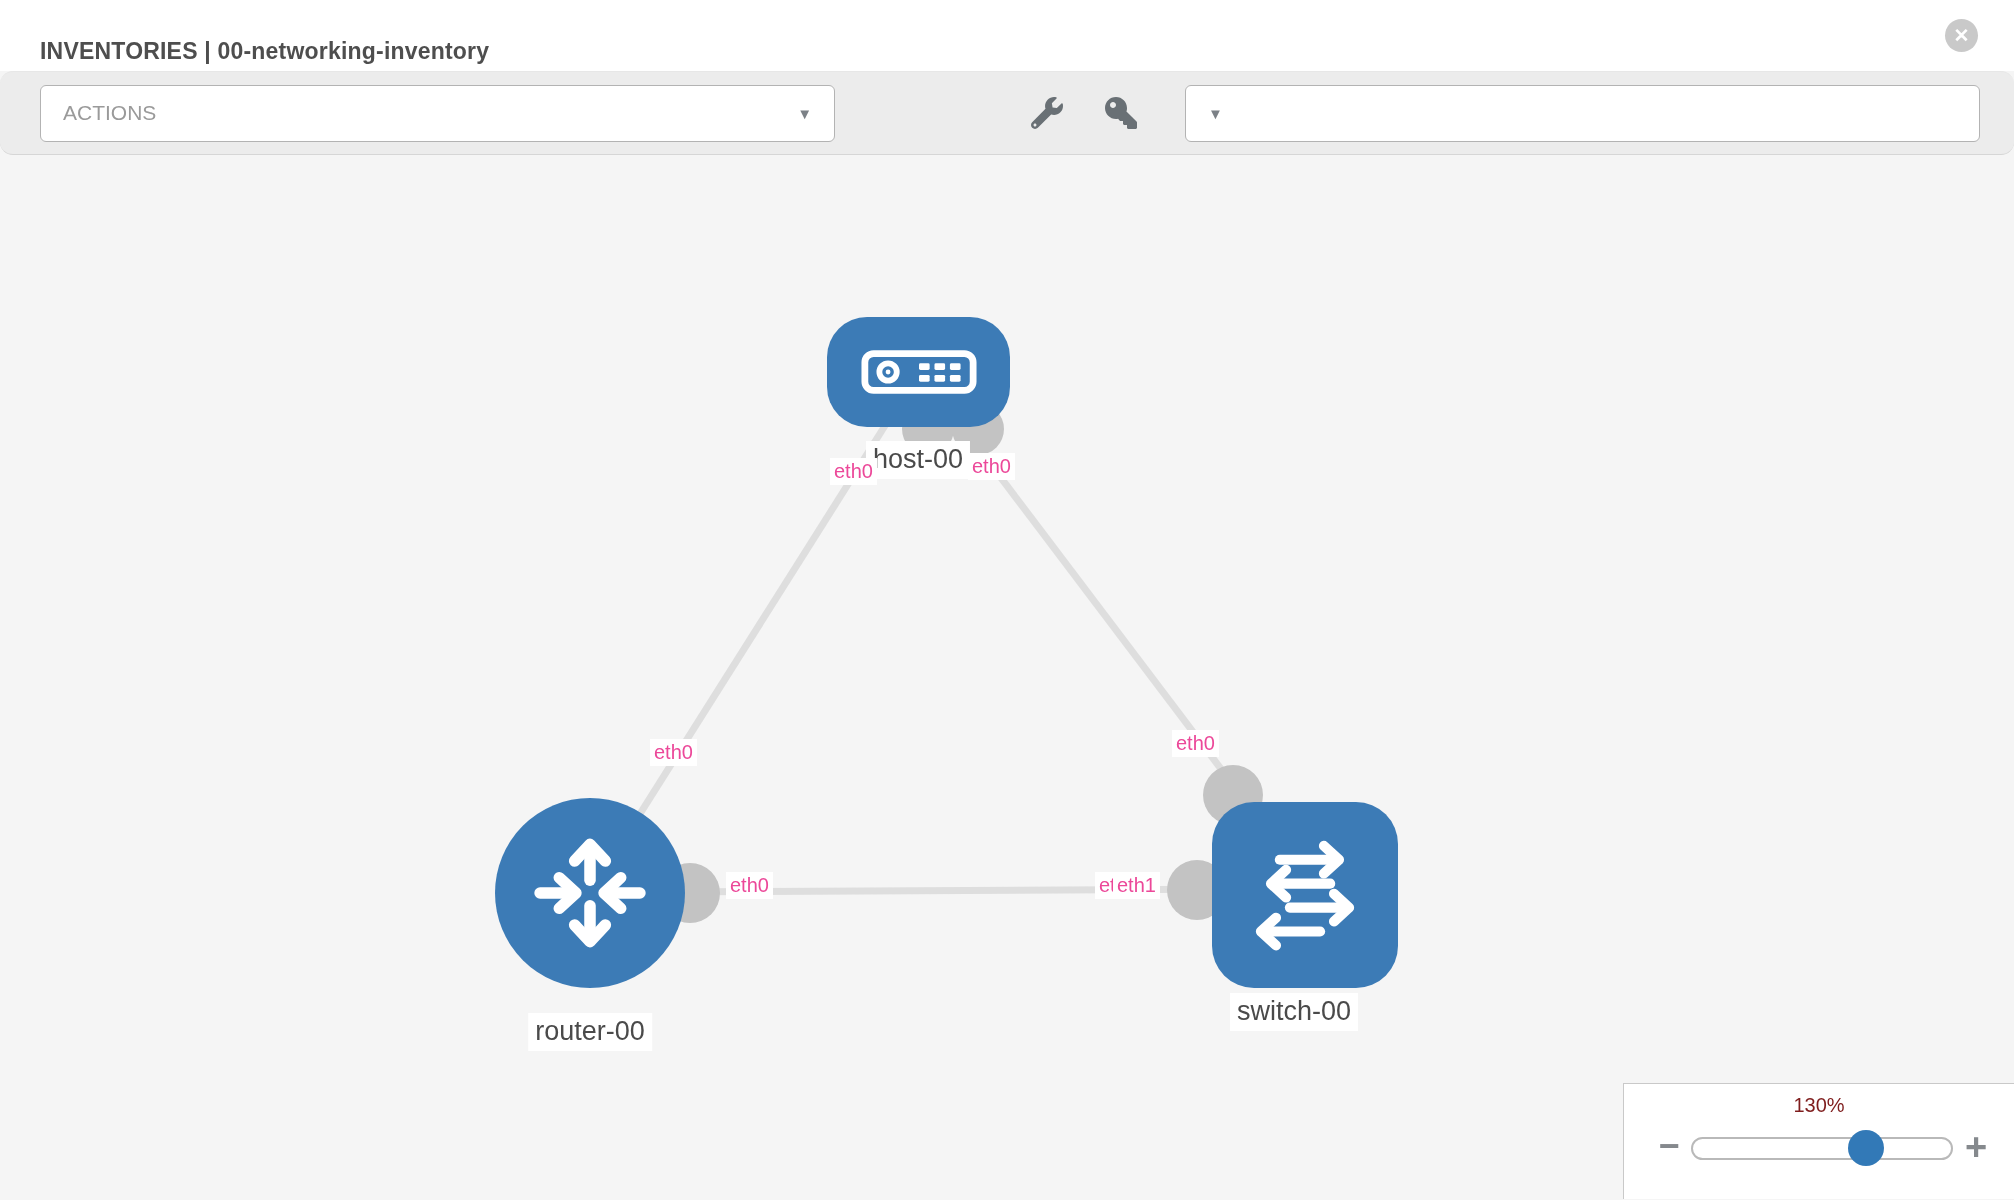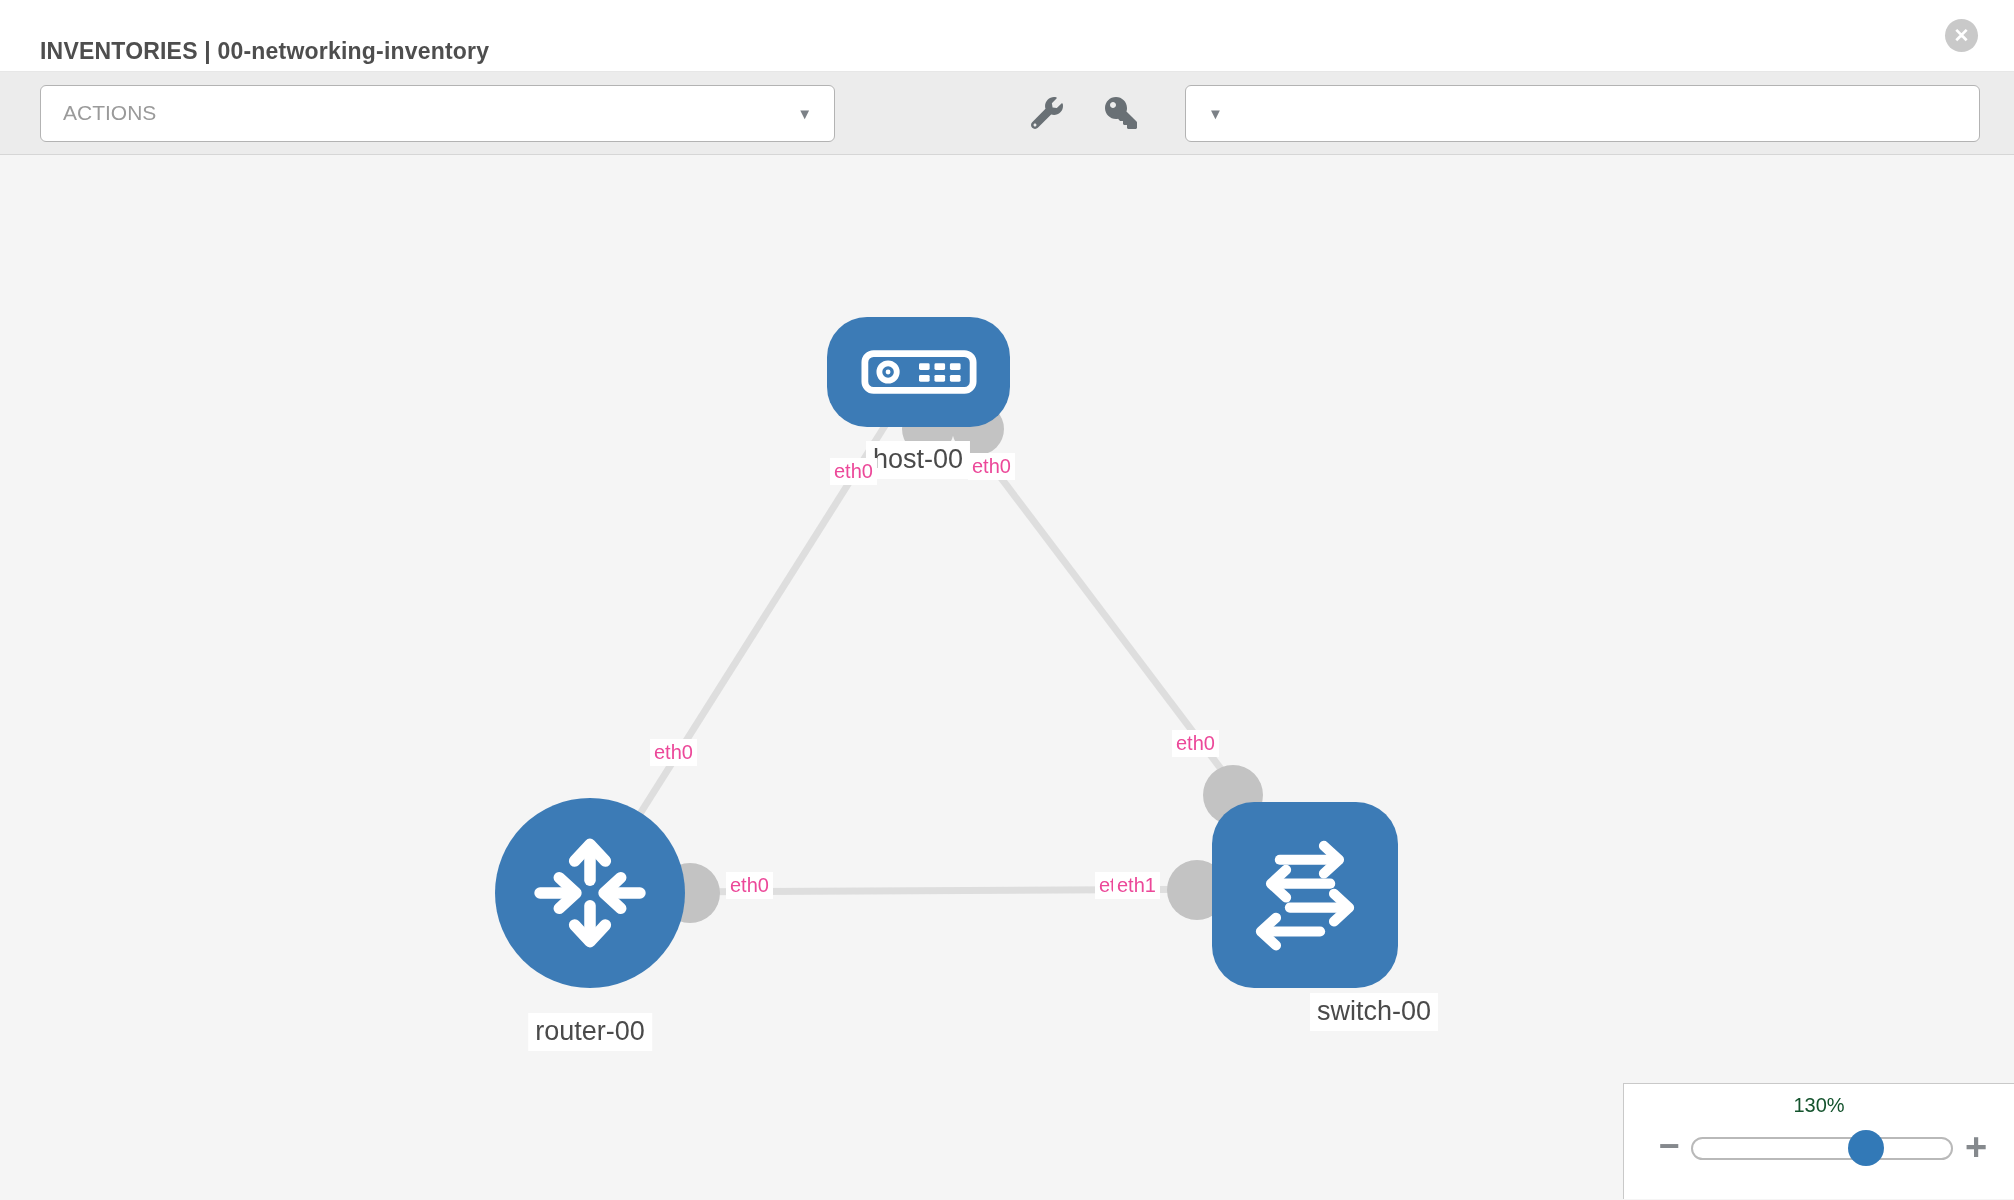--- a/index.html
+++ b/index.html
@@ -12,21 +12,21 @@
   .app-title { position:absolute; left:40px; top:16px; line-height:71px;
                font-size:23px; font-weight:700; color:#4e4e4e; letter-spacing:.2px; }
   .close-btn { position:absolute; right:36px; top:19px; width:33px; height:33px;
                border-radius:50%; background:#c9c9c9; color:#ffffff;
                font-size:19px; font-weight:700; text-align:center; line-height:33px;
                cursor:pointer; user-select:none; }
 
   
   .toolbar { position:relative; height:84px; background:#ececec;
              border-top:1px solid #e7e7e7; border-bottom:1px solid #d6d6d6;
-             display:flex; align-items:center; padding:0 34px 0 40px; }
+             display:flex; align-items:center; padding:0 34px 0 40px;border-radius:13px; }
   .select-box { height:57px; background:#ffffff; border:1px solid #b3b3b3;
                 border-radius:6px; display:flex; align-items:center;
                 padding:0 22px; width:795px; }
   .select-box .sel-label { font-size:21px; color:#9a9a9a; flex:1; }
   .select-box .caret { font-size:15px; color:#7c8187; }
   .tool-icons { margin-left:auto; display:flex; align-items:center; gap:42px;
                 margin-right:48px; }
   .tool-icon { width:32px; height:32px; cursor:pointer; }
   .tool-icon svg { width:100%; height:100%; fill:#697075; }
 
@@ -43,21 +43,21 @@
 
   .chip { position:absolute; background:#ffffff; color:#ec4899; white-space:nowrap;
           font-size:20px; line-height:1.25; padding:1px 4px; }
   .chip-big { font-size:27px; color:#4a4a4a; padding:2px 7px; }
   .center-x { transform:translateX(-50%); }
 
   
   .zoom-panel { position:absolute; left:1623px; top:928px; width:391px; height:116px;
                 background:#ffffff; border-left:1px solid #c9c9c9; border-top:1px solid #c9c9c9; }
   .zoom-value { position:absolute; left:0; right:0; top:10px; text-align:center;
-                font-size:20px; color:#14532d; }
+                font-size:20px; color:#7f1d1d; }
   .zoom-row { position:absolute; left:0; right:0; top:42px; height:44px;
               display:flex; align-items:center; }
   .zoom-minus { position:absolute; left:25px; top:0; width:40px; height:44px;
                 font-size:36px; font-weight:700; color:#85898d; text-align:center;
                 line-height:40px; cursor:pointer; user-select:none; }
   .zoom-plus  { position:absolute; right:18px; top:0; width:40px; height:44px;
                 font-size:38px; font-weight:700; color:#85898d; text-align:center;
                 line-height:42px; cursor:pointer; user-select:none; }
   .zoom-track { position:absolute; left:67px; top:11px; width:262px; height:23px;
                 background:#ffffff; border:2px solid #b9b9b9; border-radius:12px;
@@ -151,21 +151,21 @@
           <path d="M35 30 L23 41 L35 52"></path>
         <path d="M38 60 L84 60"></path>
           <path d="M73 49 L85 60 L73 71"></path>
         <path d="M62 79 L16 79"></path>
           <path d="M27 68 L15 79 L27 90"></path>
       </svg>
     </div>
 
     <div class="chip chip-big center-x" style="left:918px; top:286px;">host-00</div>
     <div class="chip chip-big center-x" style="left:590px; top:858px;">router-00</div>
-    <div class="chip chip-big center-x" style="left:1374px; top:838px;">switch-00</div>
+    <div class="chip chip-big center-x" style="left:1294px; top:838px;">switch-00</div>
 
     <div class="chip" style="left:830px; top:303px;">eth0</div>
     <div class="chip" style="left:968px; top:298px;">eth0</div>
     <div class="chip" style="left:650px; top:584px;">eth0</div>
     <div class="chip" style="left:1172px; top:575px;">eth0</div>
     <div class="chip" style="left:726px; top:717px;">eth0</div>
     <div class="chip" style="left:1095px; top:717px;">eth0</div>
     <div class="chip" style="left:1113px; top:717px;">eth1</div>
 
     <div class="zoom-panel">

